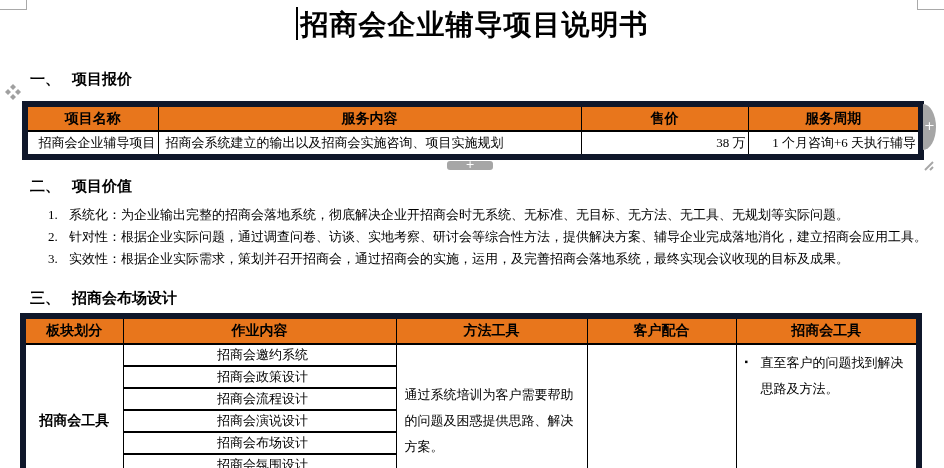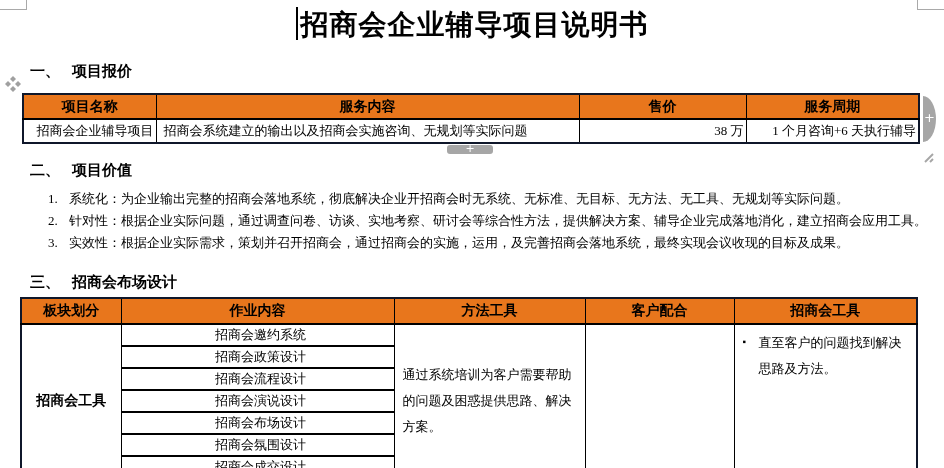--- a/index.html
+++ b/index.html
@@ -12,26 +12,26 @@
   .corner{position:absolute;width:26px;height:9px;}
   .corner-tl{left:0;top:0;border-bottom:1px solid #a9a9a9;border-right:1px solid #a9a9a9;}
   .corner-tr{right:0;top:0;border-bottom:1px solid #a9a9a9;border-left:1px solid #a9a9a9;}
 
   .title-row{padding-top:6px;height:44px;text-align:center;white-space:nowrap;}
   .cursor-bar{display:inline-block;width:2px;height:33px;background:#000;vertical-align:-6px;margin-right:3px;}
   .doc-title{font-size:28px;font-weight:bold;letter-spacing:1px;}
 
   .sec-heading{margin-left:30px;font-size:15px;font-weight:bold;height:18px;line-height:18px;}
   .sec-num{display:inline-block;width:42px;}
-  .h1{margin-top:12px;}
+  .h1{margin-top:20px;}
   .h2{margin-top:17px;}
   .h3{margin-top:19px;}
 
   table{border-collapse:collapse;table-layout:fixed;width:896px;background:#fff;}
-  .tbl{border:2px solid #0f172a;}
+  .tbl{border:6px solid #0f172a;}
   th{background:#e8761c;border:1px solid #000;border-bottom-width:2px;
      font-size:14px;font-weight:bold;text-align:center;padding:0 2px;}
   td{border:1px solid #000;font-size:13px;padding:0 2px;overflow:hidden;}
 
   
   .t1-wrap{position:relative;margin:13px 0 0 22px;width:896px;}
   .t1 th{height:23px;}
   .t1 td{height:22px;}
   .td-center{text-align:right;}
   .td-left{text-align:left;padding-left:7px;}
@@ -95,21 +95,21 @@
       </colgroup>
     <tbody>
         <tr>
       <th>项目名称</th>
       <th>服务内容</th>
       <th>售价</th>
       <th>服务周期</th>
     </tr>
     <tr>
       <td class="td-center">招商会企业辅导项目</td>
-      <td class="td-left">招商会系统建立的输出以及招商会实施咨询、无规划等实际问题</td>
+      <td class="td-left">招商会系统建立的输出以及招商会实施咨询、项目实施规划</td>
       <td class="td-center">38 万</td>
       <td class="td-center">1 个月咨询+6 天执行辅导</td>
     </tr>
   </tbody>
     </table>
   <span class="add-col-handle">+</span>
   <span class="corner-resize">
     <svg width="13" height="13" viewBox="0 0 13 13">
       <line x1="4" y1="12" x2="12" y2="4" stroke="#a6a6a6" stroke-width="2"></line>
       <line x1="9" y1="12" x2="12" y2="9" stroke="#a6a6a6" stroke-width="2"></line>

